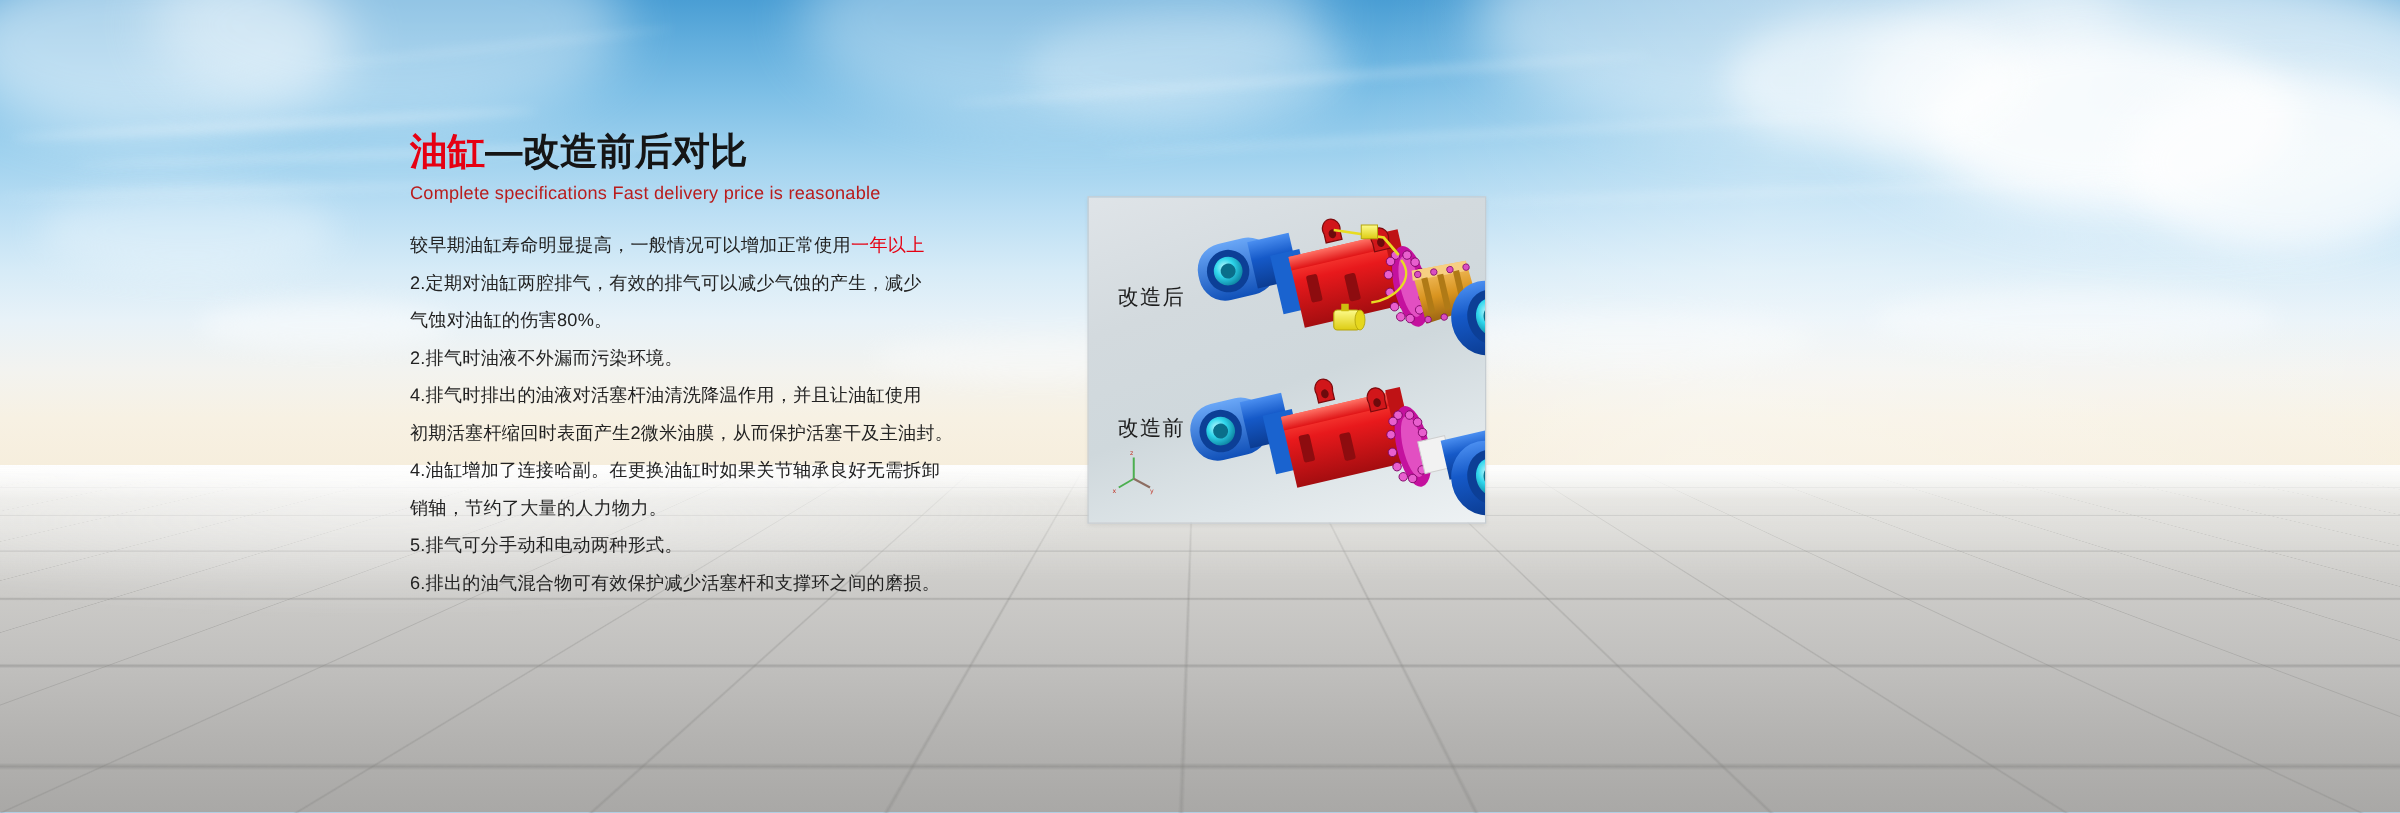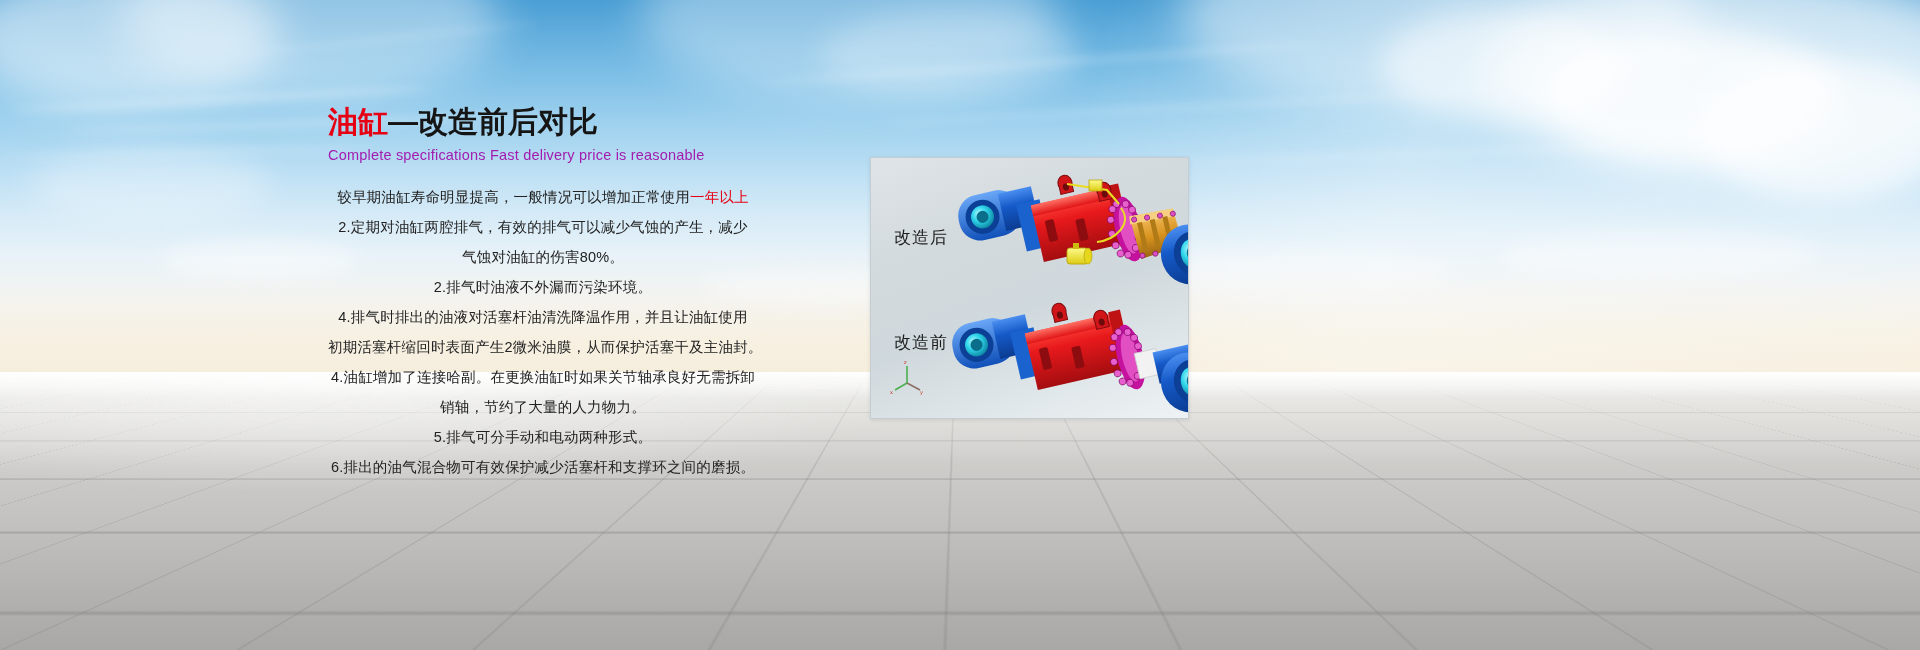--- a/index.html
+++ b/index.html
@@ -76,27 +76,27 @@
   }
 
   
   .textblock{position:absolute;left:328px;top:104px;width:430px;}
   .title{
     font-size:30px;font-weight:bold;color:#151515;letter-spacing:0px;
     line-height:36px;white-space:nowrap;
   }
   .title .hl{color:#e60012;}
   .subtitle{
-    margin-top:7px;font-size:14.5px;color:#a21caf;letter-spacing:.2px;
+    margin-top:7px;font-size:14.5px;color:#b91c1c;letter-spacing:.2px;
     white-space:nowrap;
   }
   .body{margin-top:20px;}
   .body p{
     margin:0 0 1px 0;font-size:14.5px;color:#222;line-height:29px;
-    white-space:nowrap;letter-spacing:.2px;text-align:center;
+    white-space:nowrap;letter-spacing:.2px;
   }
   .body p .hl{color:#e60012;}
 
   
   .panel{
     position:absolute;left:870px;top:157px;width:317px;height:260px;
     background:linear-gradient(160deg,#dfe4e8 0%,#d3dade 30%,#cfd8dc 55%,#dfe6e9 78%,#eef2f4 100%);
     border:1px solid #c6cdd2;
     box-shadow:0 1px 4px rgba(0,0,0,.10);
     overflow:hidden;

